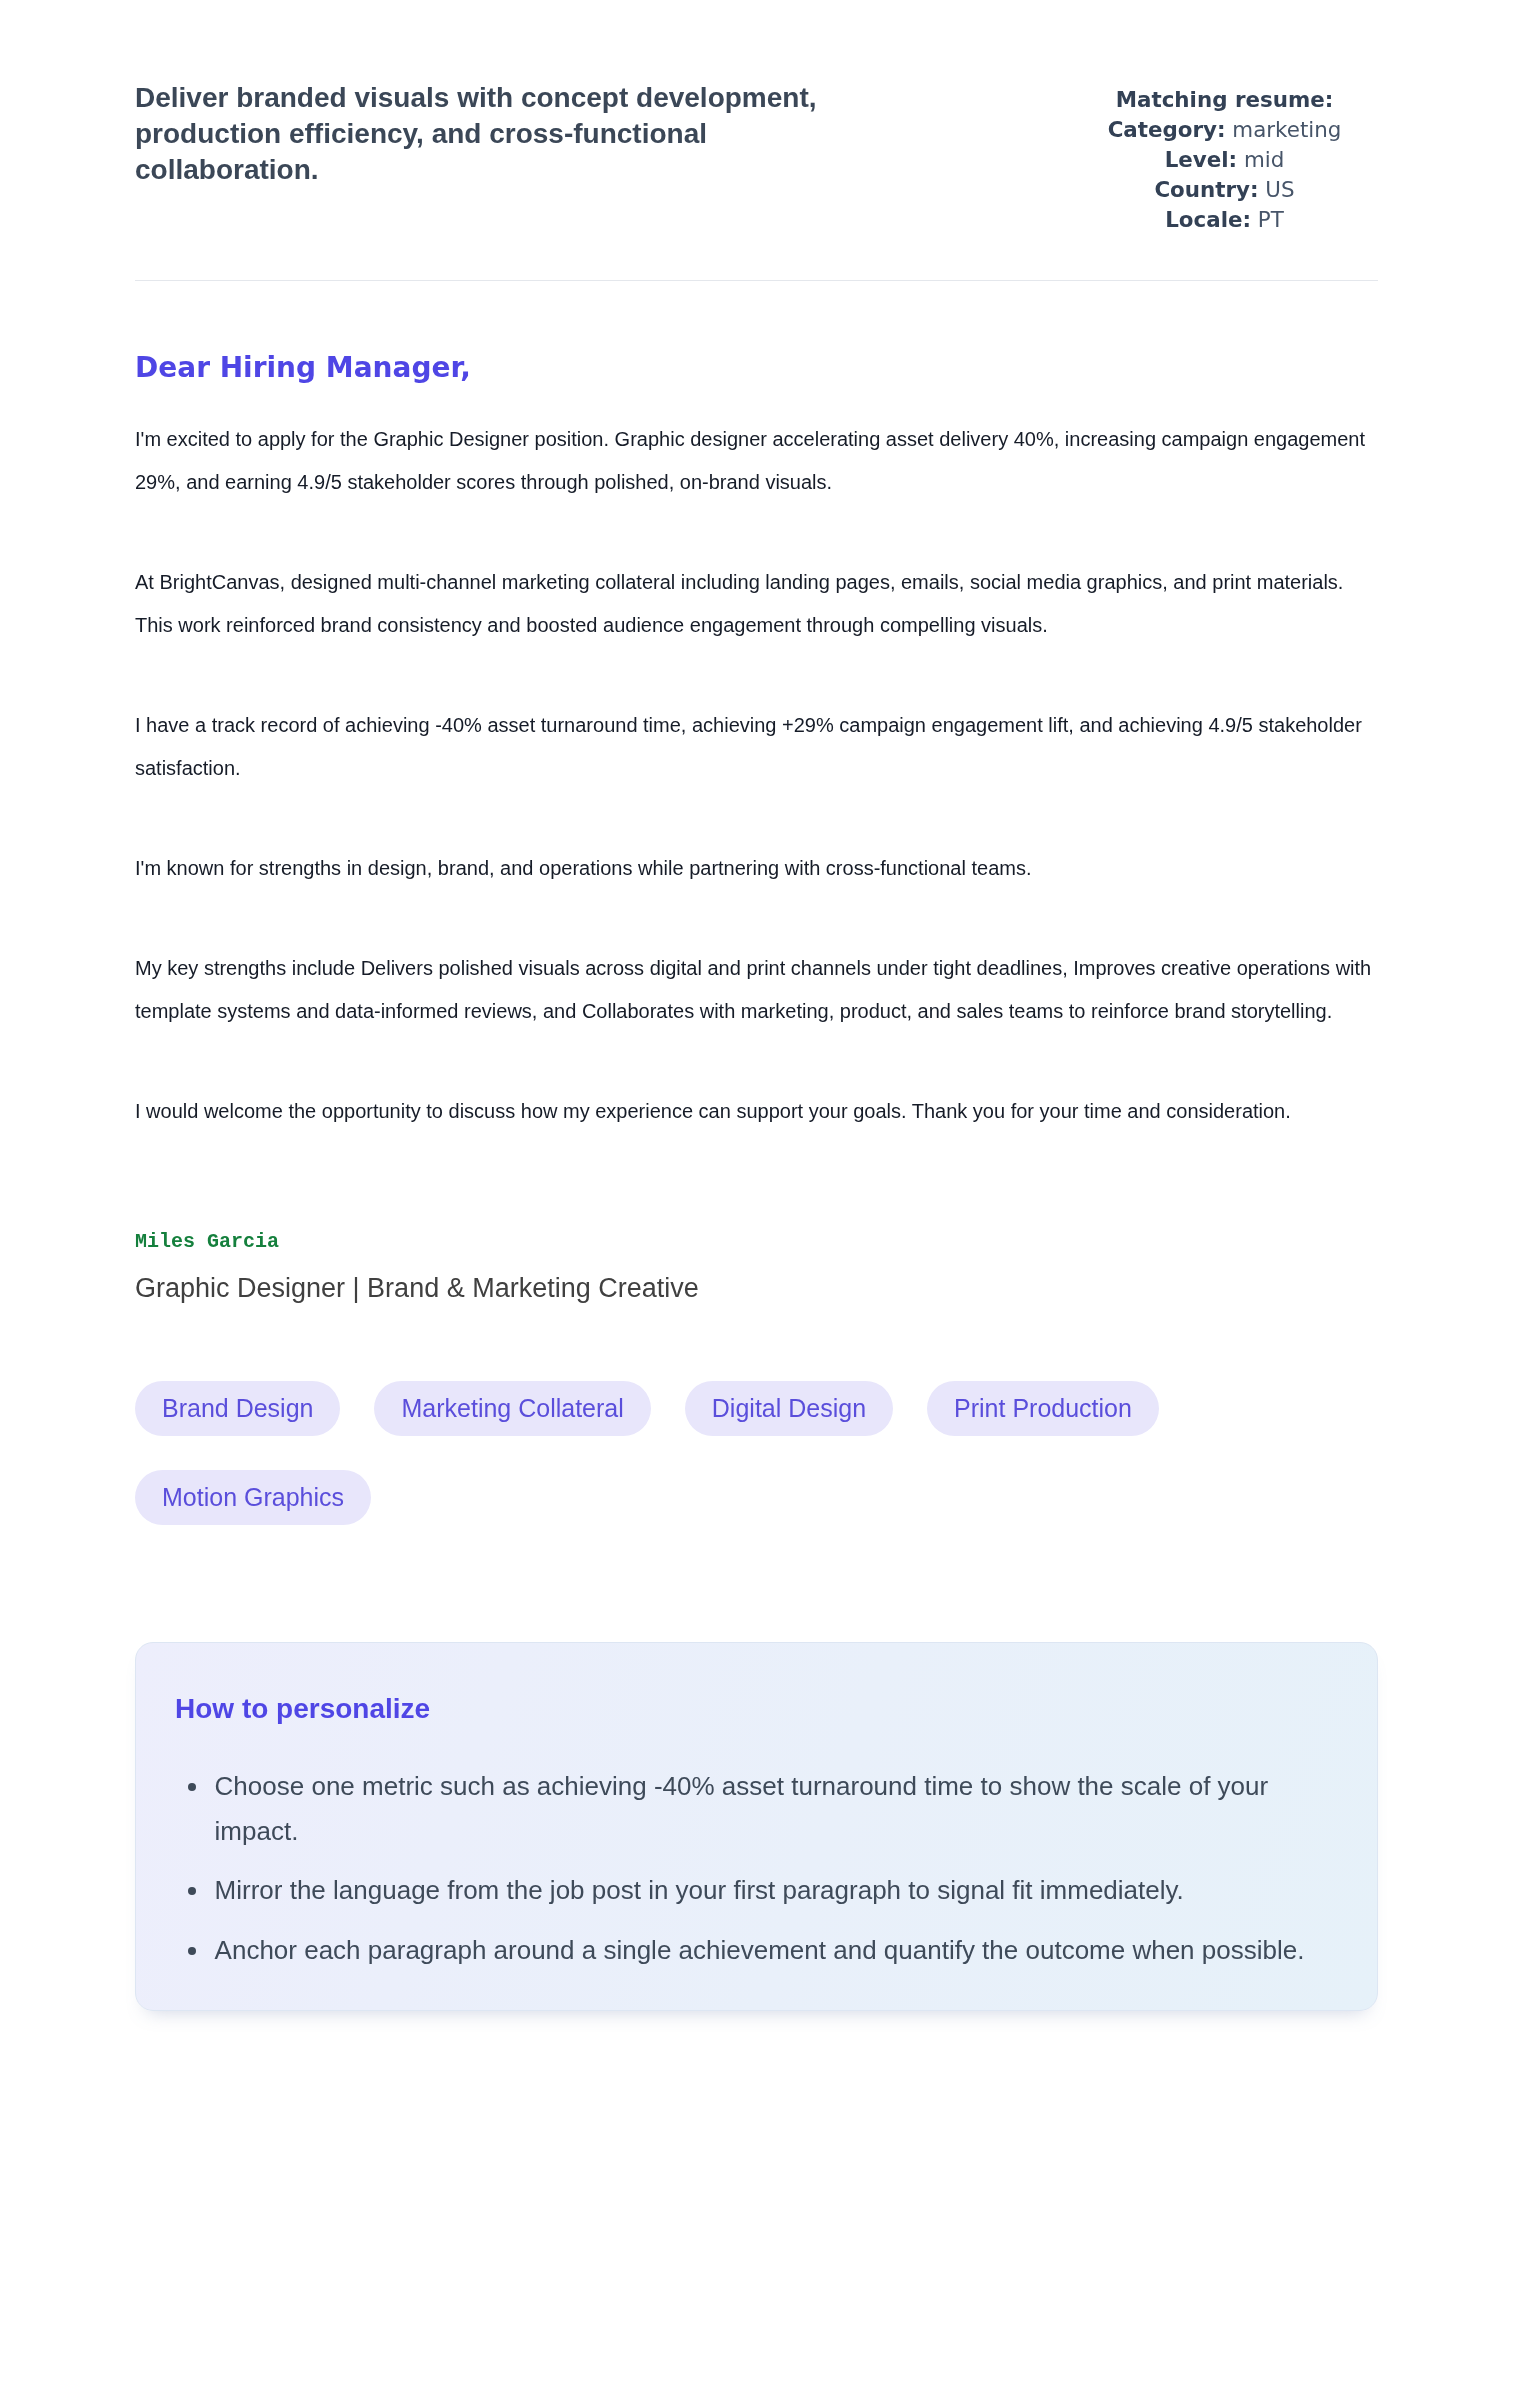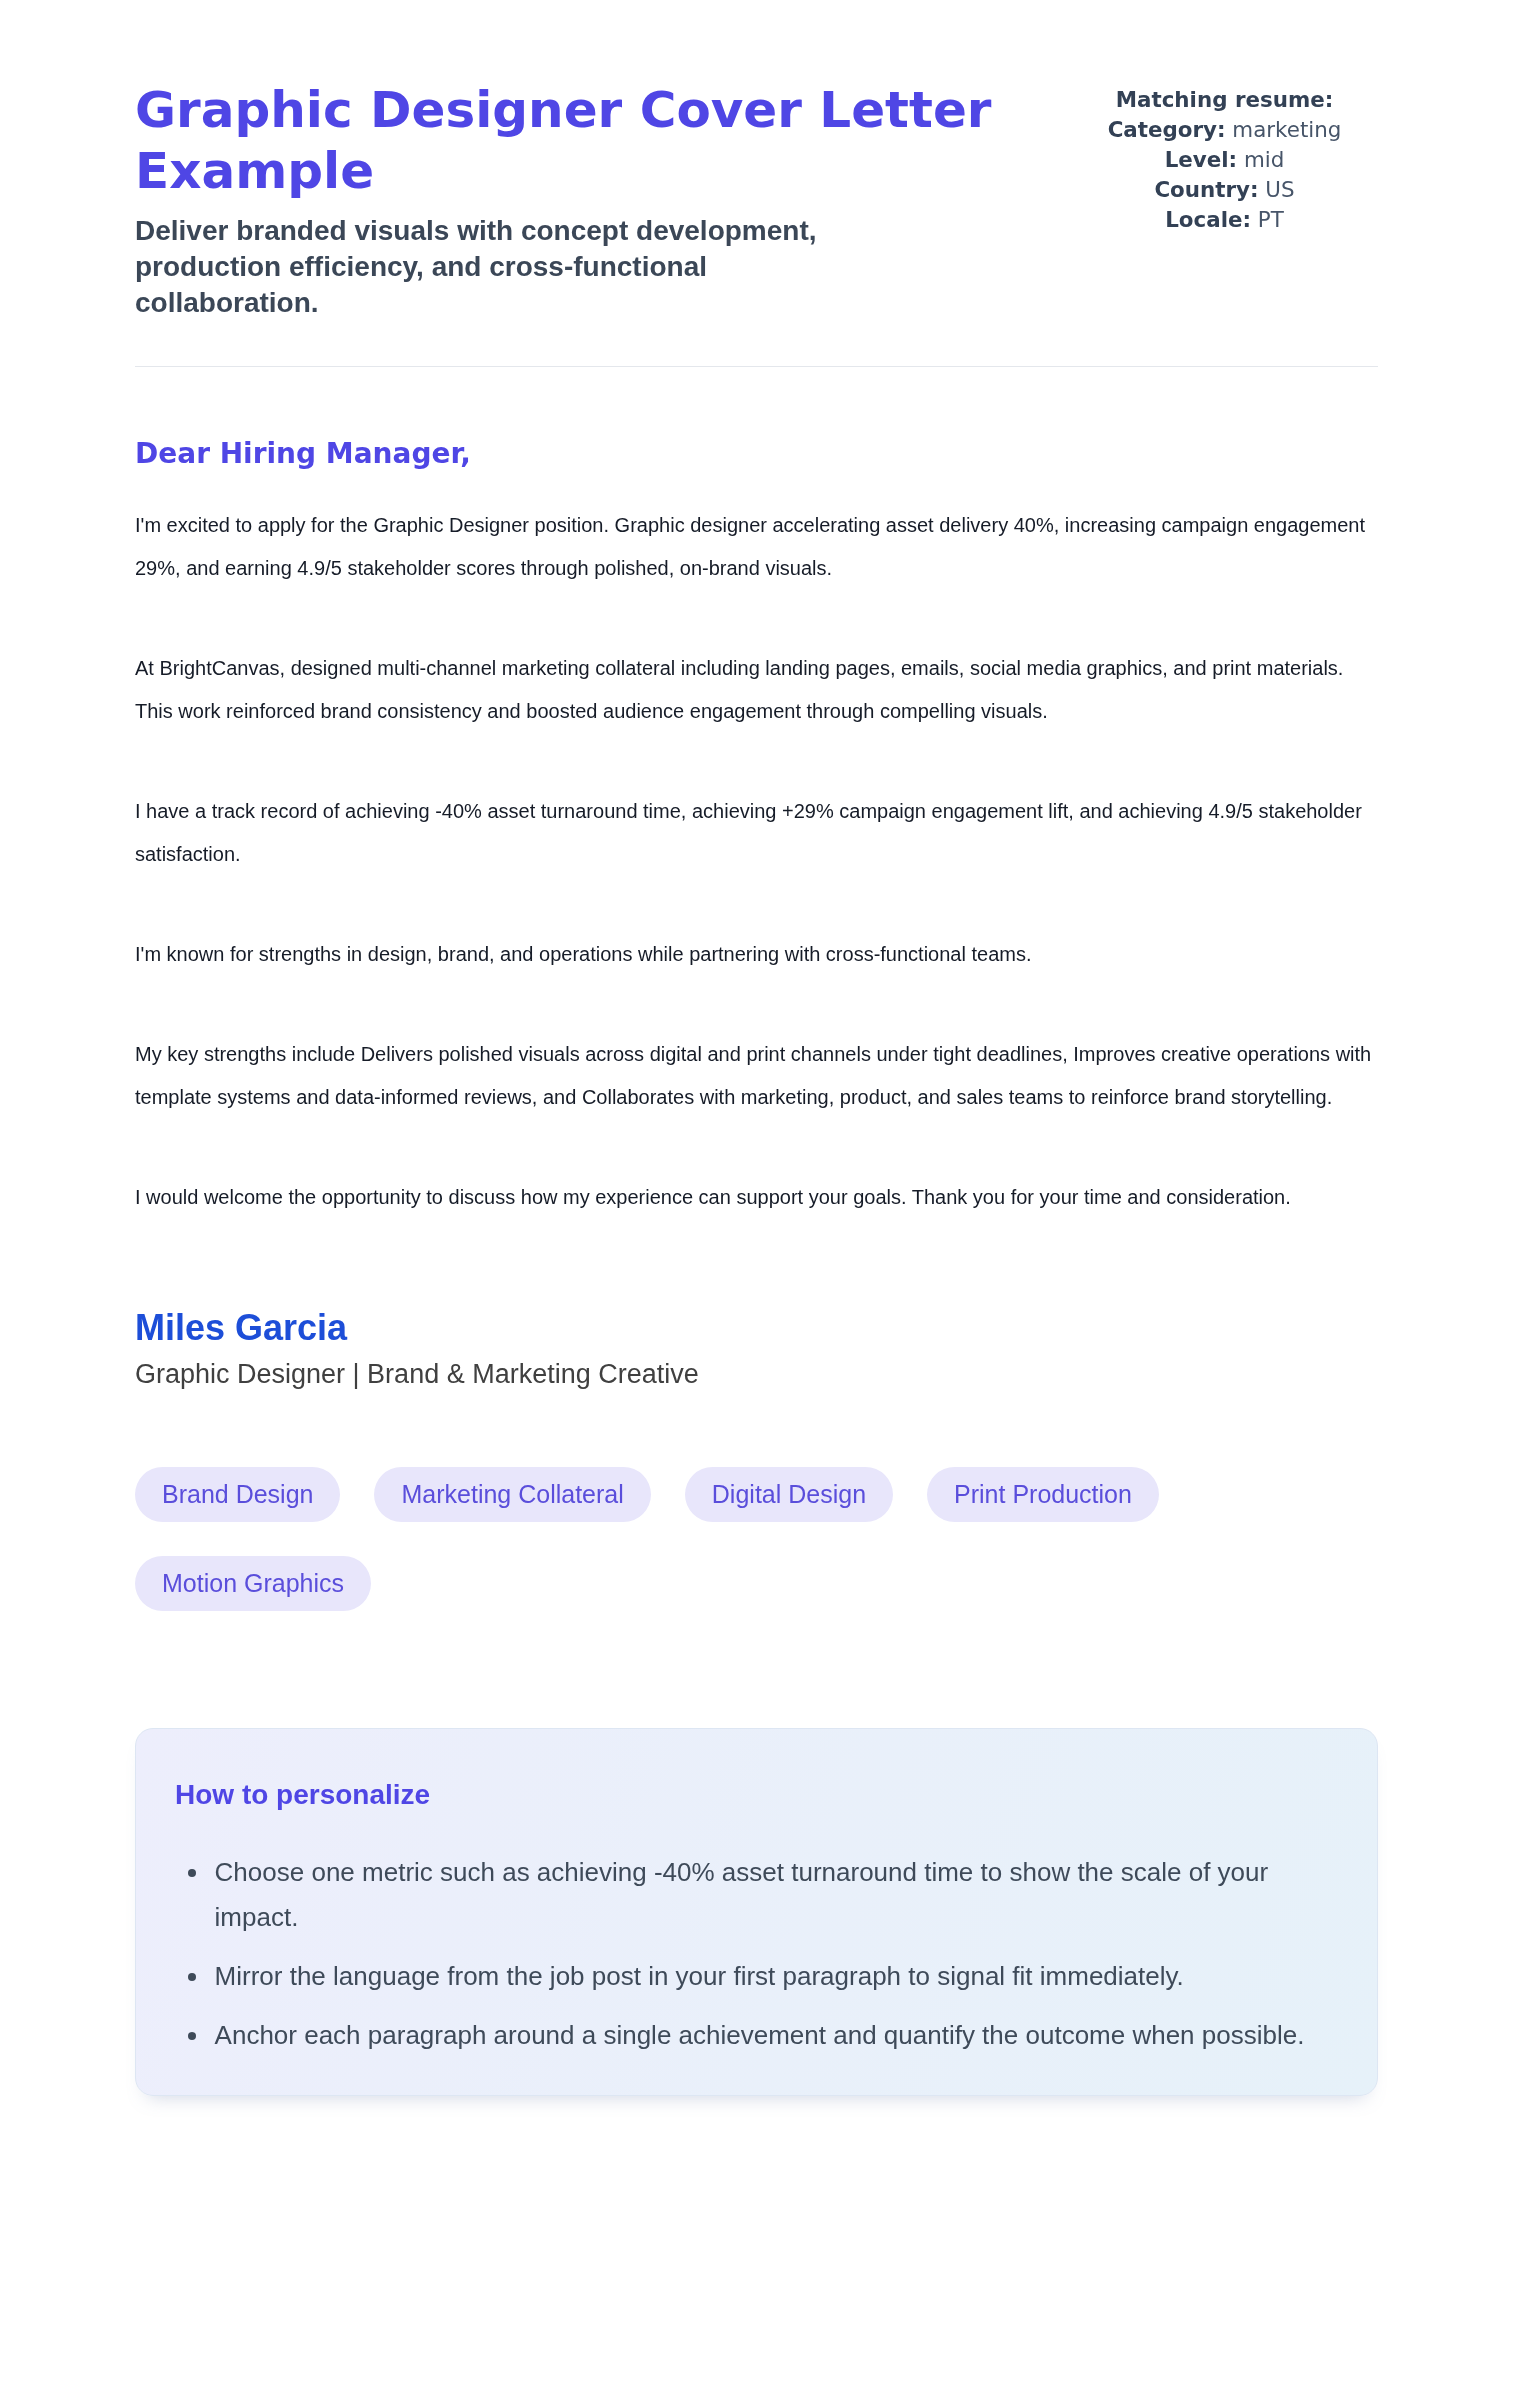--- a/index.html
+++ b/index.html
@@ -61,23 +61,24 @@
   }
   .para {
     margin: 0 0 57px 0;
     font-size: 20px;
     line-height: 43px;
     color: #161c28;
   }
   .sig-name {
     margin: 89px 0 9px 0;
     font-weight: bold;
-    font-size: 36px;
+    font-size: 20px;
     line-height: 39px;
-    color: #1d4ed8;
+    color: #15803d;
+    font-family: Liberation Mono, monospace;
   }
   .sig-role {
     margin: 0;
     font-size: 27px;
     line-height: 36px;
     color: #404040;
   }
 
   
   .tags { display: flex; flex-wrap: wrap; gap: 34px; margin-top: 75px; }
@@ -118,21 +119,20 @@
   .personalize-list li { padding-left: 3.6px; margin-bottom: 14.2px; }
   .personalize-list li:last-child { margin-bottom: 0; }
 </style>
 </head>
 <body>
 
 <div class="page">
 
   <header class="header">
     <div class="header-left">
-      <h1 class="page-title">Graphic Designer Cover Letter Example</h1>
       <p class="page-subtitle">Deliver branded visuals with concept development, production efficiency, and cross-functional collaboration.</p>
     </div>
     <aside class="meta">
       <div><b>Matching resume:</b></div>
       <div><b>Category:</b> <span>marketing</span></div>
       <div><b>Level:</b> <span>mid</span></div>
       <div><b>Country:</b> <span>US</span></div>
       <div><b>Locale:</b> <span>PT</span></div>
     </aside>
   </header>

